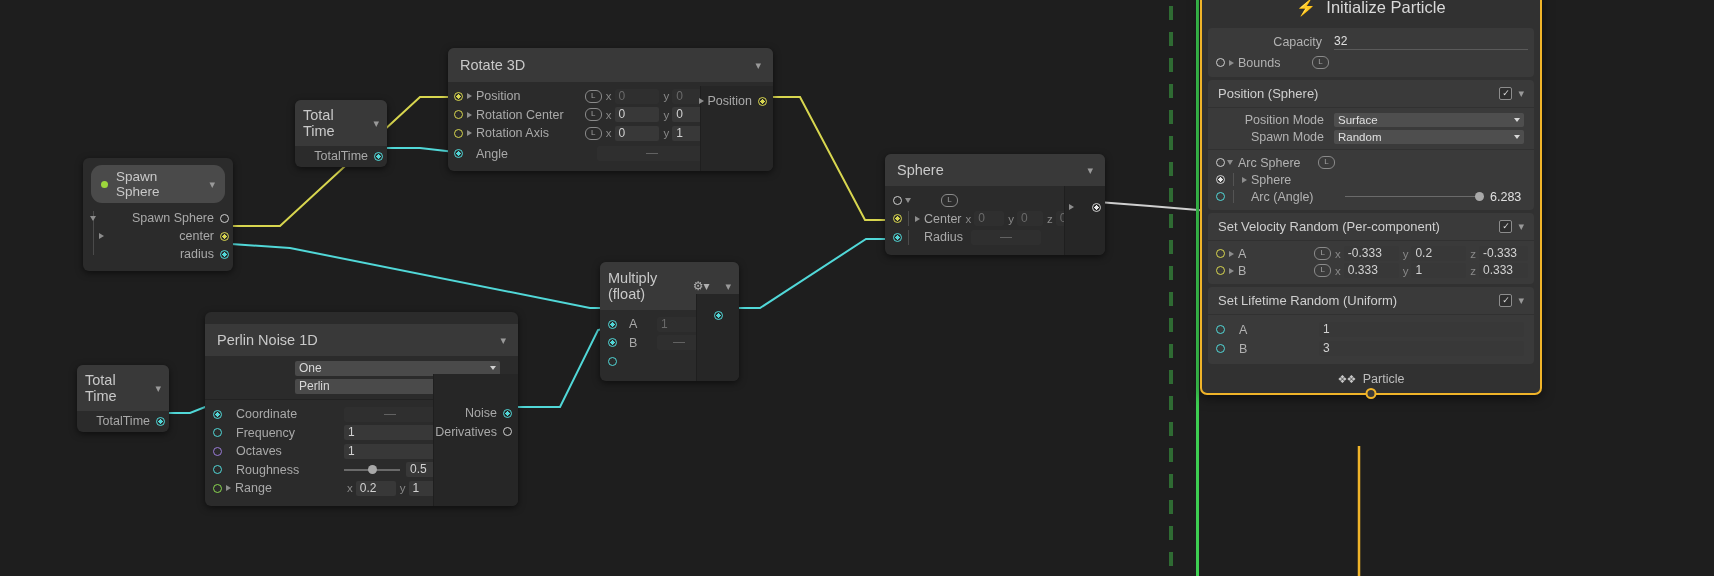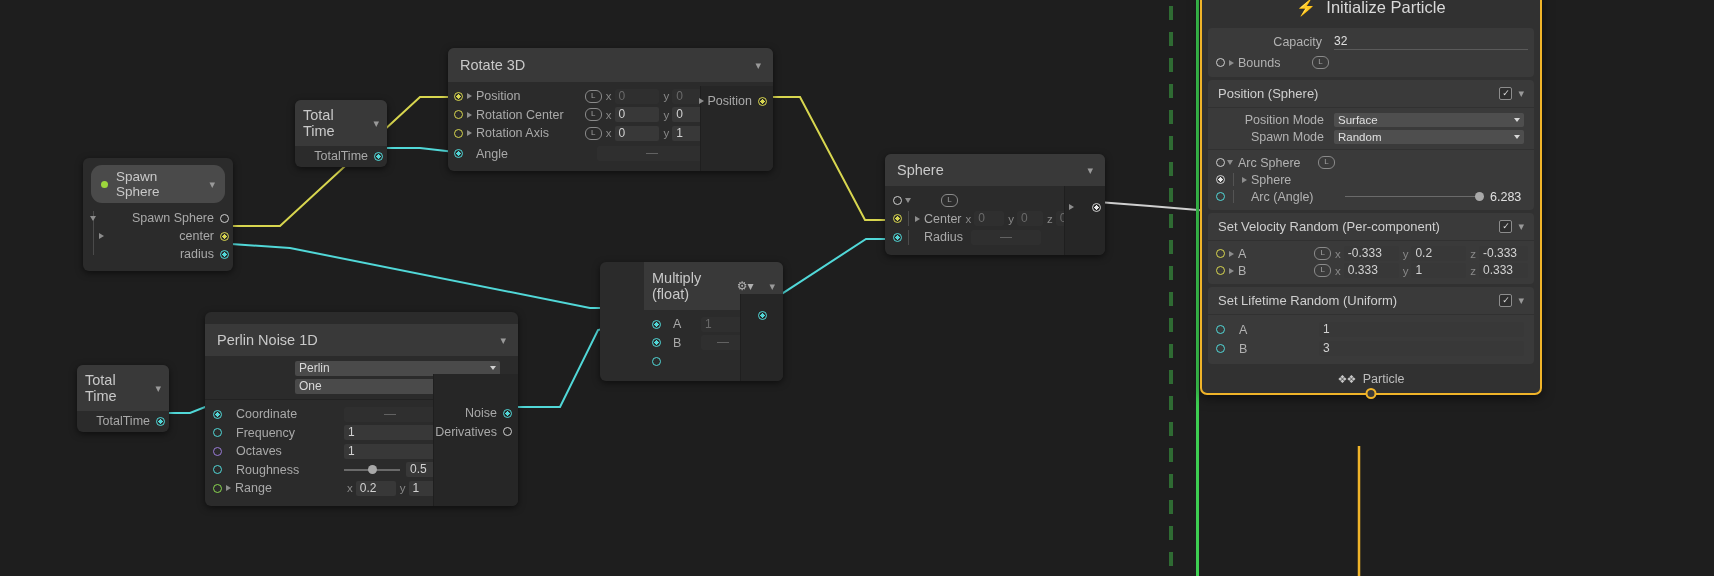--- a/index.html
+++ b/index.html
@@ -87,21 +87,21 @@
   .r3-out{
     position:absolute;right:0;top:38px;width:72px;bottom:0;
     background:#262626;border-left:1px solid #1f1f1f;
   }
 
   
   #sphere-node{left:885px;top:154px;width:220px;}
   .sp-out{position:absolute;right:0;top:32px;width:40px;bottom:0;background:#262626;border-left:1px solid #1f1f1f;}
 
   
-  #multiply{left:600px;top:262px;width:139px;padding-left:44px;}
+  #multiply{left:600px;top:262px;width:139px;}
   .mul-out{position:absolute;right:0;top:32px;width:42px;bottom:0;background:#262626;border-left:1px solid #1f1f1f;}
   .gear{font-size:12px;color:#b0b0b0;}
 
   
   #perlin{left:205px;top:312px;width:313px;}
   #perlin .node-body{padding:4px 0 5px 0;}
   .pop{
     background:#4a4a4a;border-radius:2px;height:15px;line-height:15px;
     padding:0 4px;font-size:12px;color:#d8d8d8;display:flex;align-items:center;
     justify-content:space-between;box-sizing:border-box;
@@ -354,30 +354,30 @@
   </div>
 
   <div class="node" id="perlin">
     <div class="node-title" style="padding:8px 12px;margin-top:12px;">
       <span>Perlin Noise 1D</span>
       <span class="chev">▾</span>
     </div>
 
     <div style="padding:3px 0 4px 0;border-bottom:1px solid #222;">
       <div class="row" style="height:18px;">
+        <span class="lbl" style="width:82px;text-align:right;margin-left:140px;padding-right:8px;">Dimensions</span>
+        <span class="pop" style="width:205px;position:absolute;left:90px;">
+          <span>One</span>
+          <span class="ar"></span>
+        </span>
+      </div>
+      <div class="row" style="height:18px;">
         <span class="lbl" style="width:82px;text-align:right;margin-left:140px;padding-right:8px;">Type</span>
         <span class="pop" style="width:205px;position:absolute;left:90px;">
           <span>Perlin</span>
-          <span class="ar"></span>
-        </span>
-      </div>
-      <div class="row" style="height:18px;">
-        <span class="lbl" style="width:82px;text-align:right;margin-left:140px;padding-right:8px;">Dimensions</span>
-        <span class="pop" style="width:205px;position:absolute;left:90px;">
-          <span>One</span>
           <span class="ar"></span>
         </span>
       </div>
     </div>
     <div class="node-body" style="padding:5px 0 8px 0;">
       <div class="row">
         <span class="port cyan filled"></span>
         <span class="lbl" style="width:108px;margin-left:14px;">Coordinate</span>
         <span class="fld ghost" style="width:92px;text-align:center;">—</span>
       </div>

